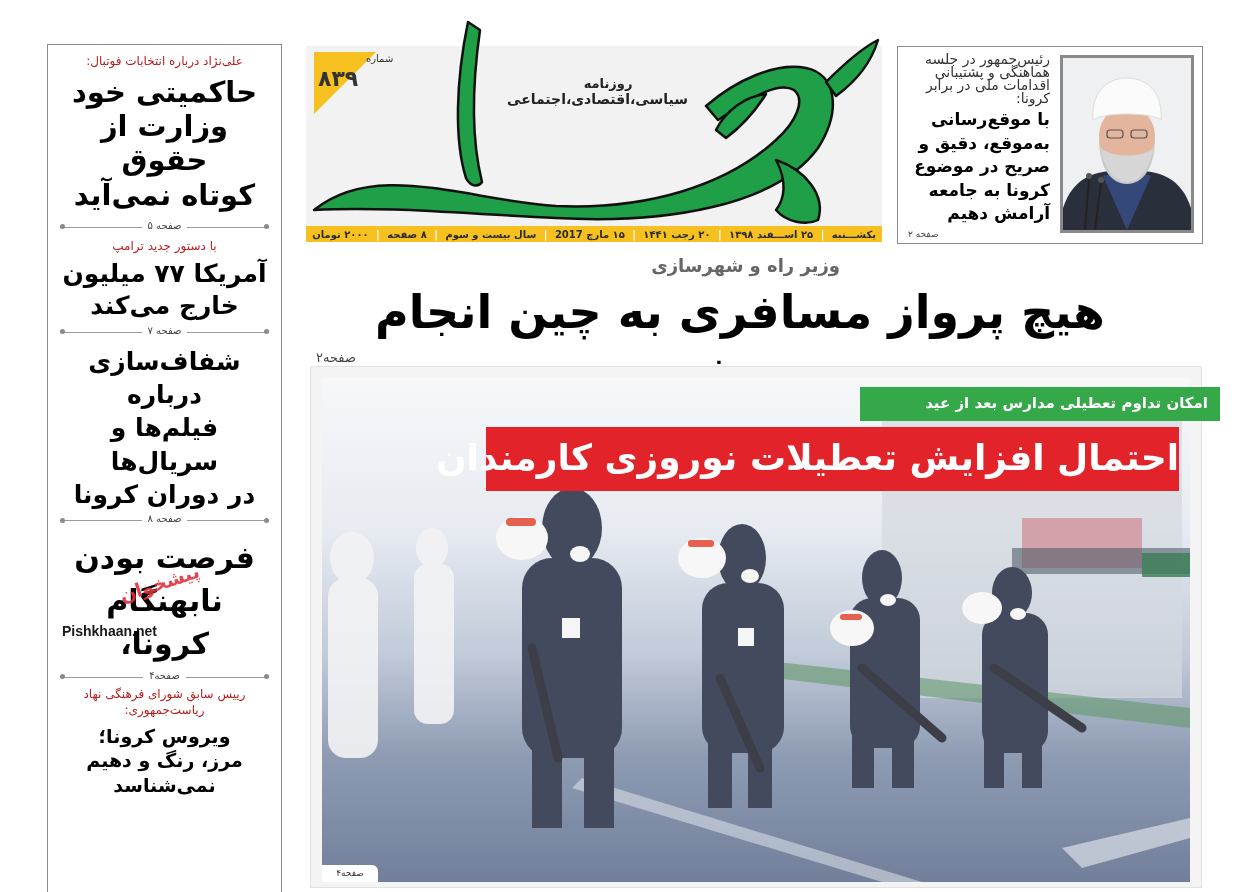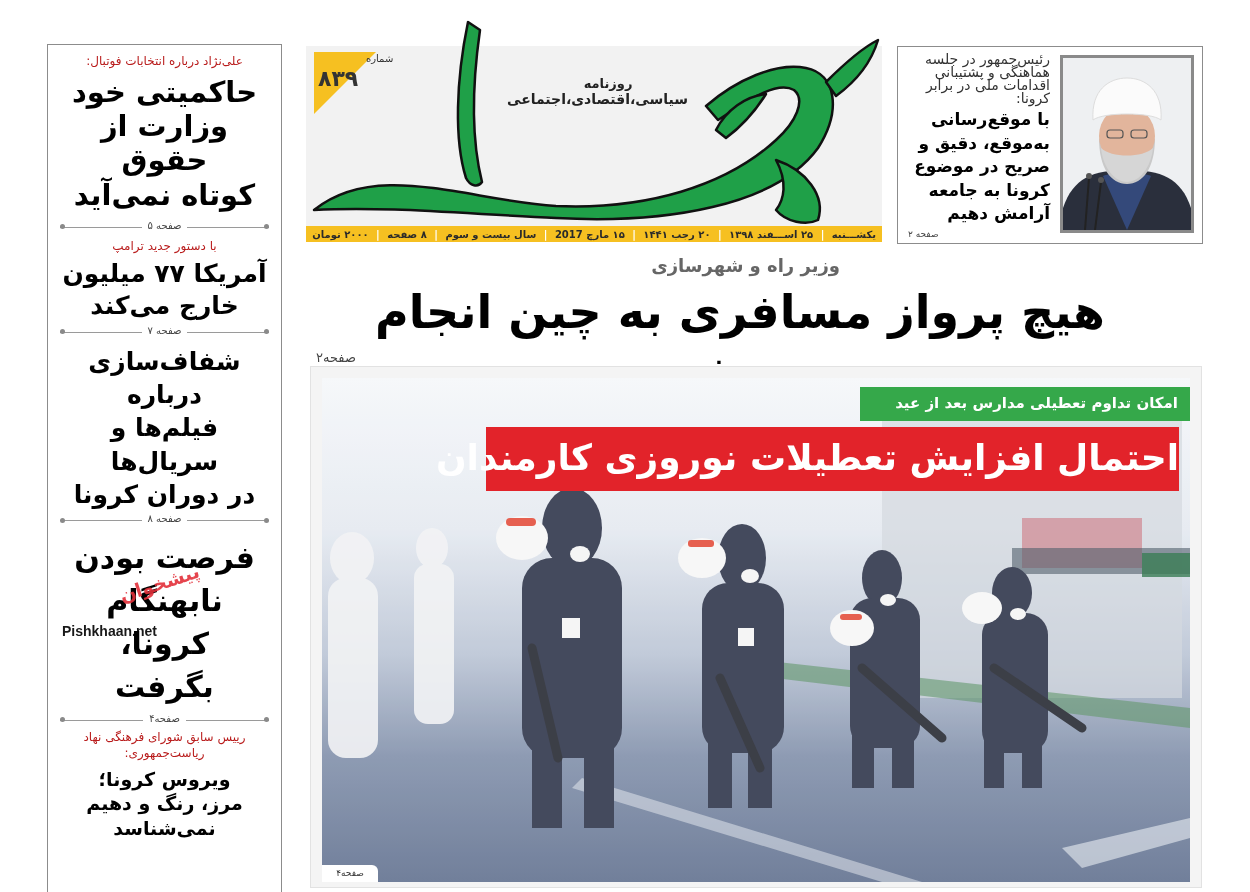--- a/index.html
+++ b/index.html
@@ -90,21 +90,21 @@
     
     .photo-frame {
       position: absolute; left: 310px; top: 366px; width: 892px; height: 522px;
       background: #f4f4f4; border: 1px solid #e2e2e2;
     }
     .photo {
       position: absolute; left: 322px; top: 378px; width: 868px; height: 504px; overflow: hidden;
       background: linear-gradient(180deg, #f5f7fa 0%, #e4e9f0 30%, #b9c3d4 55%, #7f8ea9 75%, #5e6e8d 100%);
     }
     .green-banner {
-      position: absolute; left: 860px; top: 387px; width: 330px; height: 34px; background: #35a84a;
+      position: absolute; left: 860px; top: 387px; width: 360px; height: 34px; background: #35a84a;
       direction: rtl; text-align: right; color: #fff; font-size: 15px; font-weight: bold;
       padding: 7px 12px 0 0;
     }
     .red-banner {
       position: absolute; left: 486px; top: 427px; width: 693px; height: 64px; background: #e2232a;
       direction: rtl; text-align: center; color: #fff; font-size: 36px; font-weight: bold;
       line-height: 62px; letter-spacing: -1px; white-space: nowrap;
     }
     .photo-page {
       position: absolute; left: 322px; top: 865px; width: 56px; height: 17px; background: #fff;
@@ -164,21 +164,20 @@
   <div class="divider">
     <span class="dot-l"></span>
     <span class="pg">صفحه ۸</span>
     <span class="dot-r"></span>
   </div>
 
   <div class="story" style="padding-top:10px;">
     <div class="headline" style="font-size:30px; line-height:1.43;">
       <div>فرصت بودن</div>
       <div>نابهنگام کرونا،</div>
-      <div>بگرفت</div>
     </div>
   </div>
   <div class="divider" style="margin-top:4px;">
     <span class="dot-l"></span>
     <span class="pg">صفحه۴</span>
     <span class="dot-r"></span>
   </div>
 
   <div class="story" style="padding-top:2px;">
     <div class="kicker" style="padding:0 20px;">رییس سابق شورای فرهنگی نهاد ریاست‌جمهوری:</div>

